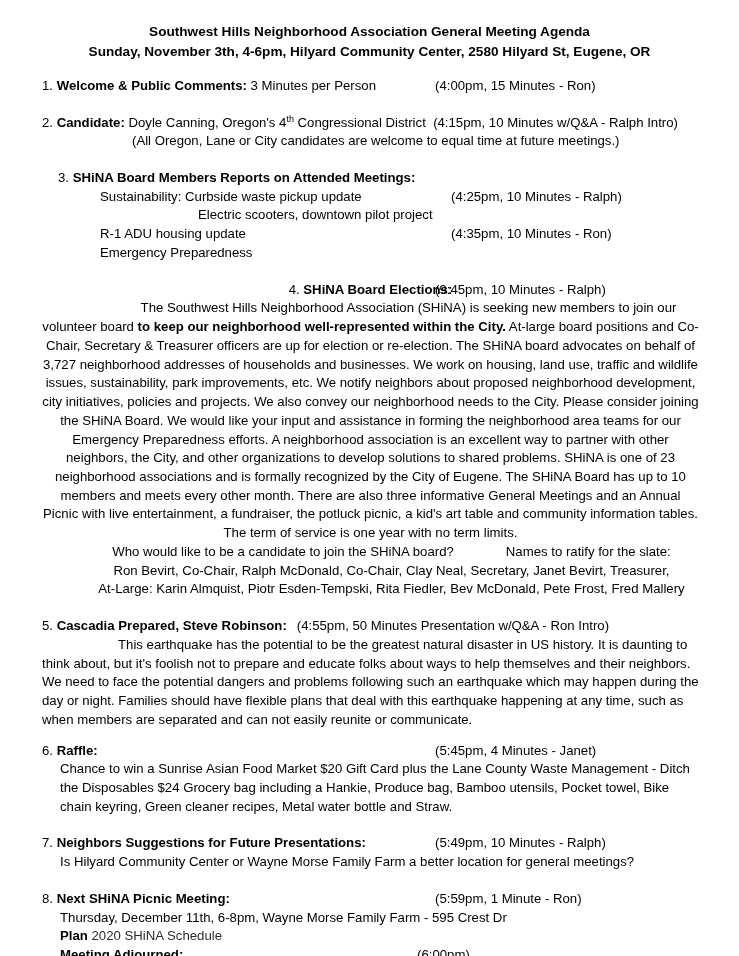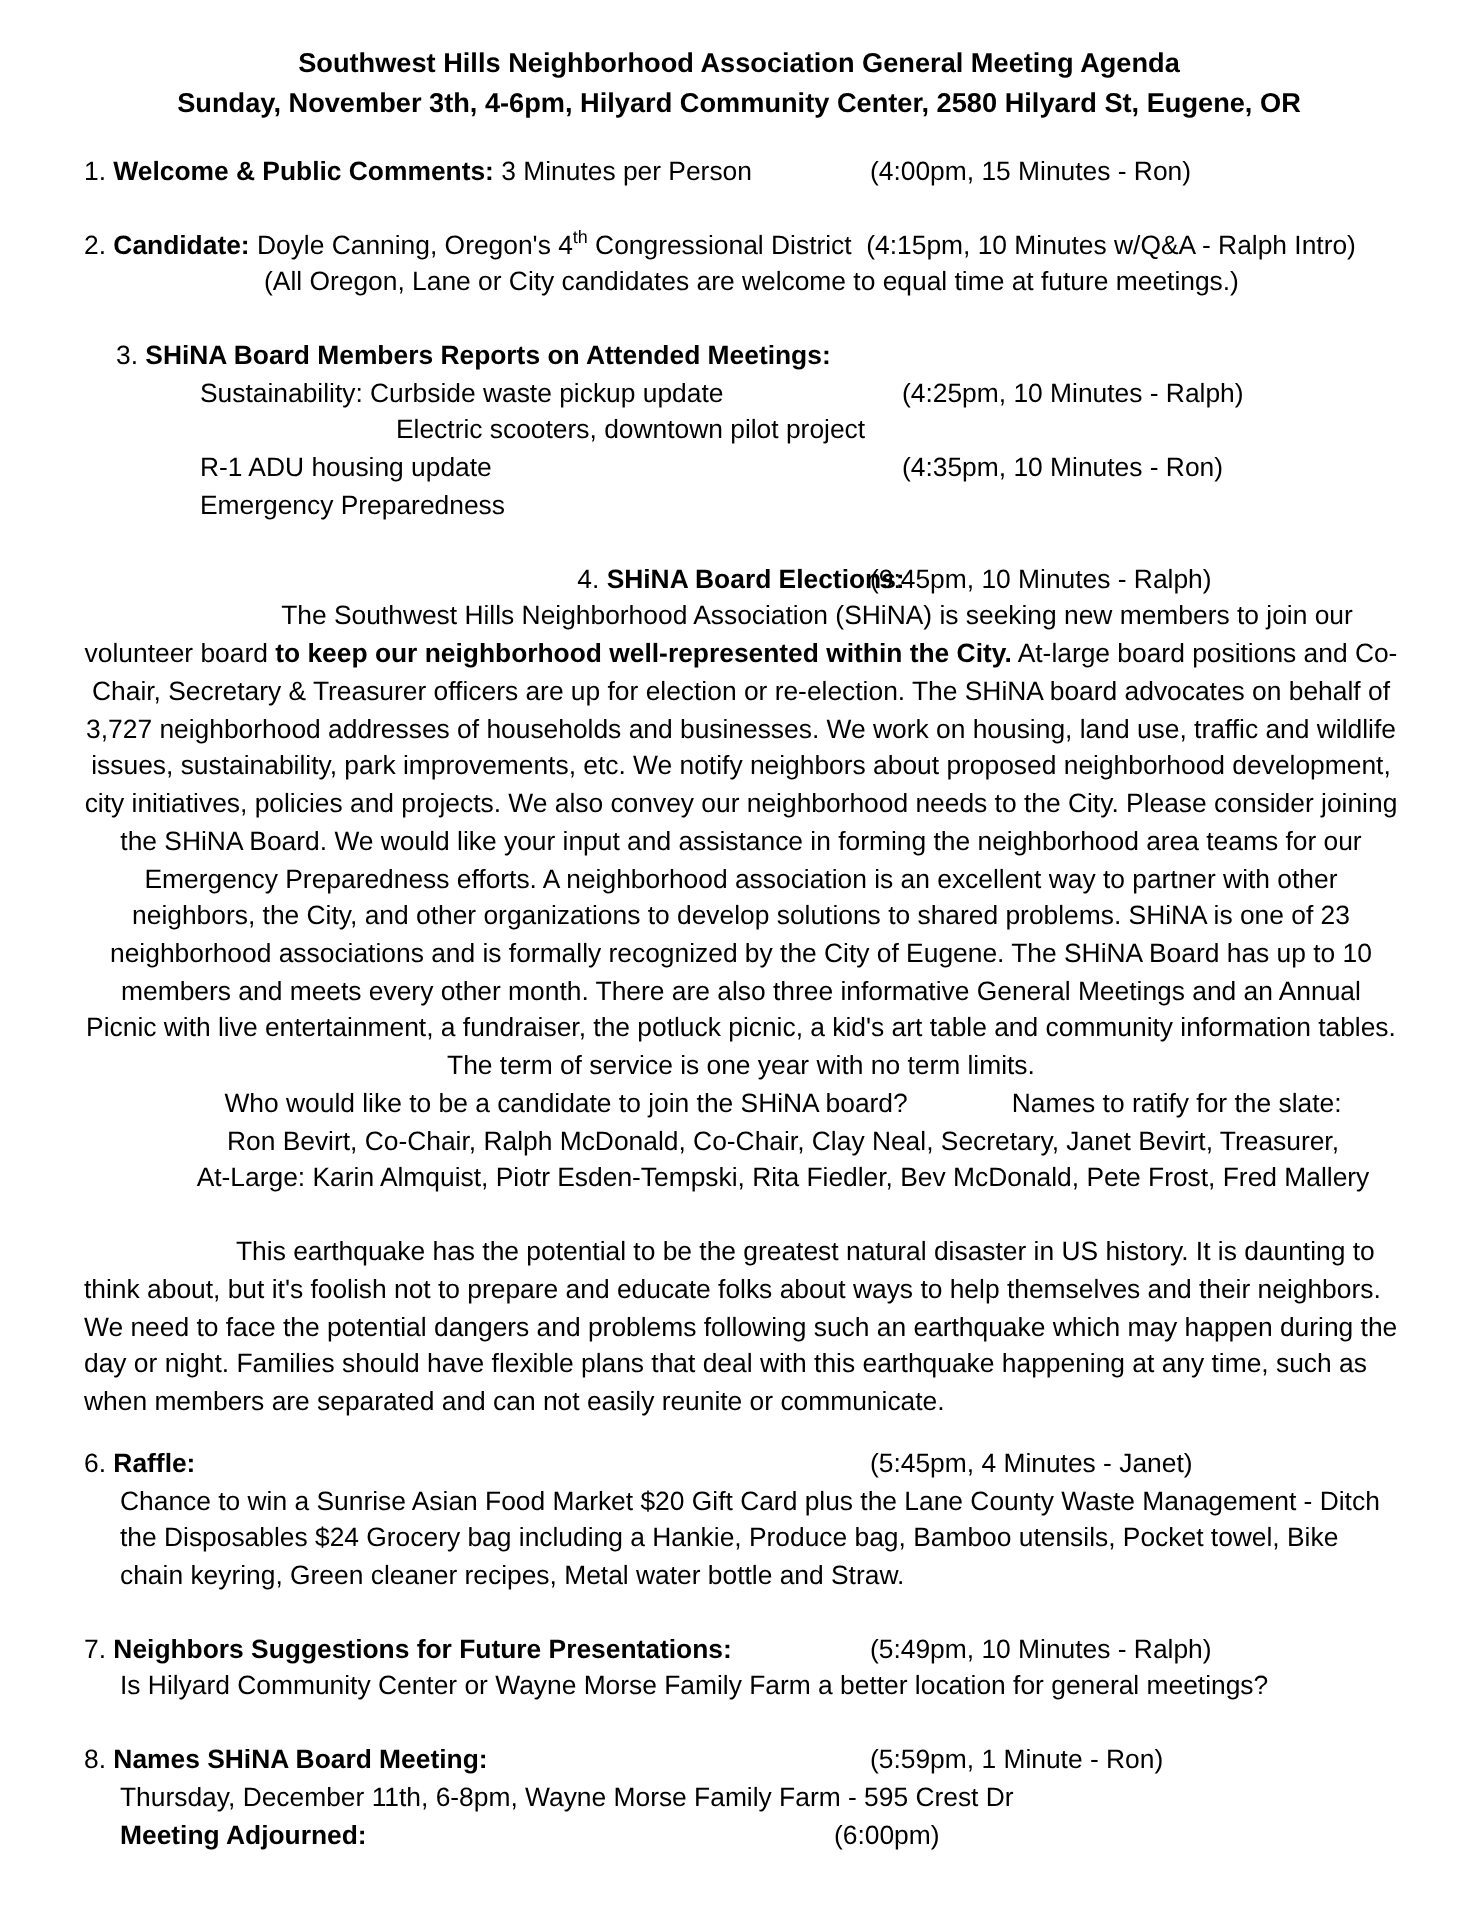--- a/index.html
+++ b/index.html
@@ -144,20 +144,24 @@
         <span>The Southwest Hills Neighborhood Association (SHiNA) is seeking new members to join our volunteer board </span><span class="bold">to keep our neighborhood well-represented within the City.</span><span> At-large board positions and Co-Chair, Secretary &amp; Treasurer officers are up for election or re-election. The SHiNA board advocates on behalf of 3,727 neighborhood addresses of households and businesses. We work on housing, land use, traffic and wildlife issues, sustainability, park improvements, etc. We notify neighbors about proposed neighborhood development, city initiatives, policies and projects. We also convey our neighborhood needs to the City. Please consider joining the SHiNA Board. We would like your input and assistance in forming the neighborhood area teams for our Emergency Preparedness efforts. A neighborhood association is an excellent way to partner with other neighbors, the City, and other organizations to develop solutions to shared problems. SHiNA is one of 23 neighborhood associations and is formally recognized by the City of Eugene. The SHiNA Board has up to 10 members and meets every other month. There are also three informative General Meetings and an Annual Picnic with live entertainment, a fundraiser, the potluck picnic, a kid's art table and community information tables. The term of service is one year with no term limits.</span>
       </p>
       <div class="sub">
         <span>Who would like to be a candidate to join the SHiNA board?</span><span class="tab-gap"></span><span>Names to ratify for the slate:</span>
       </div>
       <div class="sub">Ron Bevirt, Co-Chair, Ralph McDonald, Co-Chair, Clay Neal, Secretary, Janet Bevirt, Treasurer,</div>
       <div class="sub">At-Large: Karin Almquist, Piotr Esden-Tempski, Rita Fiedler, Bev McDonald, Pete Frost, Fred Mallery</div>
     </div>
 
     <div class="item" style="margin-top:18px;">
+      <div>
+        <span class="num">5.</span>
+        <span class="head-label">Cascadia Prepared, Steve Robinson:</span><span class="time-inline">(4:55pm, 50 Minutes Presentation w/Q&amp;A - Ron Intro)</span>
+      </div>
       <p class="body-para" style="margin-left:-42px; padding-left:42px;">This earthquake has the potential to be the greatest natural disaster in US history. It is daunting to think about, but it's foolish not to prepare and educate folks about ways to help themselves and their neighbors. We need to face the potential dangers and problems following such an earthquake which may happen during the day or night. Families should have flexible plans that deal with this earthquake happening at any time, such as when members are separated and can not easily reunite or communicate.</p>
     </div>
 
     <div class="item" style="margin-top:12px;">
       <div class="item-head">
         <span class="num">6.</span>
         <span class="head-label">Raffle:</span>
         <span class="time-col">(5:45pm, 4 Minutes - Janet)</span>
       </div>
       <p class="body-para-flush sub-small">Chance to win a Sunrise Asian Food Market $20 Gift Card plus the Lane County Waste Management - Ditch the Disposables $24 Grocery bag including a Hankie, Produce bag, Bamboo utensils, Pocket towel, Bike chain keyring, Green cleaner recipes, Metal water bottle and Straw.</p>
@@ -168,24 +172,25 @@
         <span class="num">7.</span>
         <span class="head-label">Neighbors Suggestions for Future Presentations:</span>
         <span class="time-col">(5:49pm, 10 Minutes - Ralph)</span>
       </div>
       <div class="sub-small">Is Hilyard Community Center or Wayne Morse Family Farm a better location for general meetings?</div>
     </div>
 
     <div class="item" style="margin-top:18px;">
       <div class="item-head">
         <span class="num">8.</span>
-        <span class="head-label">Names SHiNA Board Meeting:</span>
+        <span class="head-label">Next SHiNA Picnic Meeting:</span>
         <span class="time-col">(5:59pm, 1 Minute - Ron)</span>
       </div>
       <div class="sub-small">Thursday, December 11th, 6-8pm, Wayne Morse Family Farm - 595 Crest Dr</div>
+      <div class="sub-small"><span class="semi">Plan</span><span class="light"> 2020 SHiNA Schedule</span></div>
       <div class="item-head sub-small">
         <span class="head-label">Meeting Adjourned:</span>
         <span class="time-col" style="left:375px;">(6:00pm)</span>
       </div>
     </div>
 
   </div>
 </div>
 
 </body></html>

